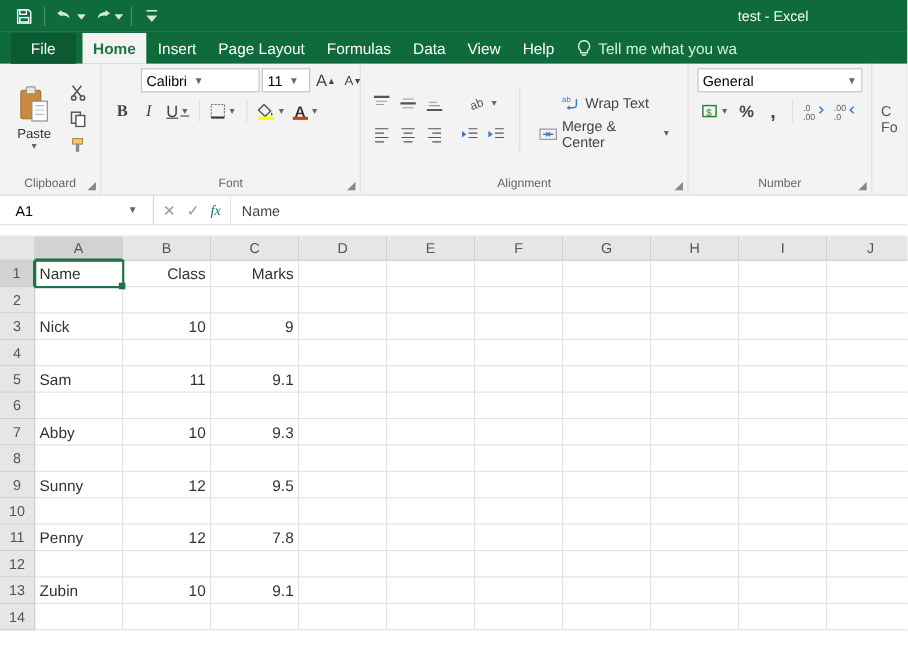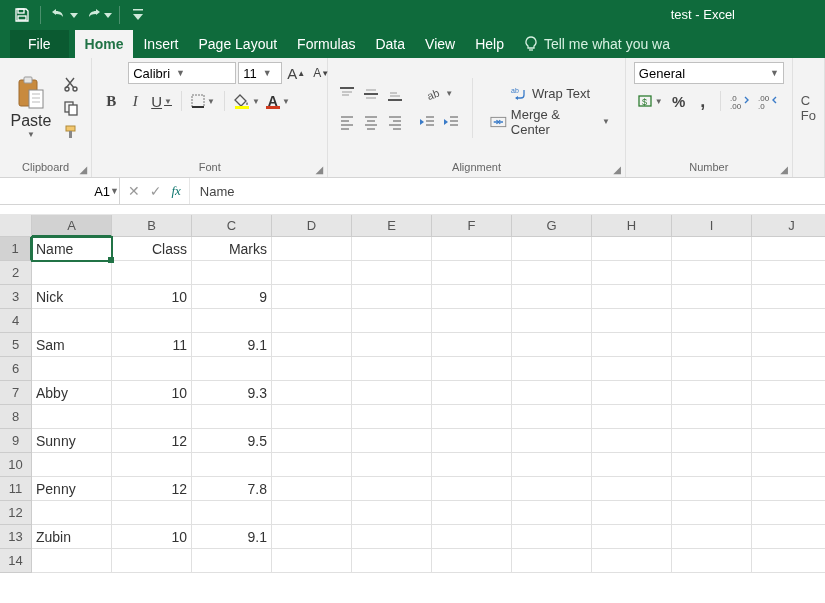--- a/index.html
+++ b/index.html
@@ -21,36 +21,36 @@
 .tellme { display: flex; align-items: center; gap: 6px; padding: 6px 10px; color: #d6f0e1; font-size: 14px; }
 
 
 .ribbon { background: #f3f3f3; height: 120px; border-bottom: 1px solid #d4d4d4; display: flex; }
 .group { border-right: 1px solid #e0e0e0; display: flex; flex-direction: column; }
 .group-body { flex: 1; display: flex; align-items: center; padding: 4px 8px; gap: 6px; }
 .group-label { height: 20px; font-size: 11px; color: #666; text-align: center; position: relative; display:flex; align-items:center; justify-content:center; }
 .dlaunch { position: absolute; right: 4px; bottom: 2px; font-size: 10px; color: #888; }
 
 .big-btn { display: flex; flex-direction: column; align-items: center; justify-content: center; width: 46px; }
-.big-btn .lbl { font-size: 16px; color: #333; }
+.big-btn .lbl { font-size: 12px; color: #333; }
 .vcol { display: flex; flex-direction: column; gap: 4px; }
 .mini { width: 22px; height: 20px; display: flex; align-items: center; justify-content: center; color: #555; }
 .combo { height: 22px; border: 1px solid #c0c0c0; background: #fff; display: flex; align-items: center; padding: 0 4px; font-size: 13px; gap: 6px; }
 .combo .dd { color: #666; font-size: 9px; }
 .iconbtn { height: 22px; min-width: 22px; display: flex; align-items: center; justify-content: center; color: #444; padding: 0 2px; border: 1px solid transparent; }
 .iconbtn .dd { font-size: 8px; color: #666; margin-left: 2px; }
 .row { display: flex; gap: 2px; align-items: center; }
 .fb { font-family: "Times New Roman", serif; }
 
 
 svg { display: block; }
 
 
 .fbar { height: 27px; border-bottom: 1px solid #d4d4d4; display: flex; align-items: stretch; background: #fff; }
-.namebox { width: 120px; border-right: 1px solid #d4d4d4; display: flex; align-items: center; padding: 0 0; font-size: 13px; justify-content: flex-end; }
+.namebox { width: 140px; border-right: 1px solid #d4d4d4; display: flex; align-items: center; padding: 0 14px; font-size: 13px; justify-content: space-between; }
 .fx-btns { display: flex; align-items: center; border-right: 1px solid #e6e6e6; padding: 0 8px; gap: 10px; color: #999; }
 .fx-label { font-style: italic; font-family: "Times New Roman", serif; color: #0f766e; }
 .fcontent { flex: 1; display: flex; align-items: center; padding: 0 10px; font-size: 13px; color: #444; }
 
 .gap { height: 10px; background: #fff; border-bottom: 1px solid #e6e6e6; }
 
 
 .grid { display: grid; grid-template-columns: 32px repeat(10, 80px); font-size: 14px; color: #333; }
 .colh { background: #e6e6e6; border-right: 1px solid #ccc; border-bottom: 1px solid #ccc; height: 22px; display: flex; align-items: center; justify-content: center; font-size: 13px; color: #555; }
 .colh.sel { background: #d2d2d2; border-bottom: 2px solid #217346; }

